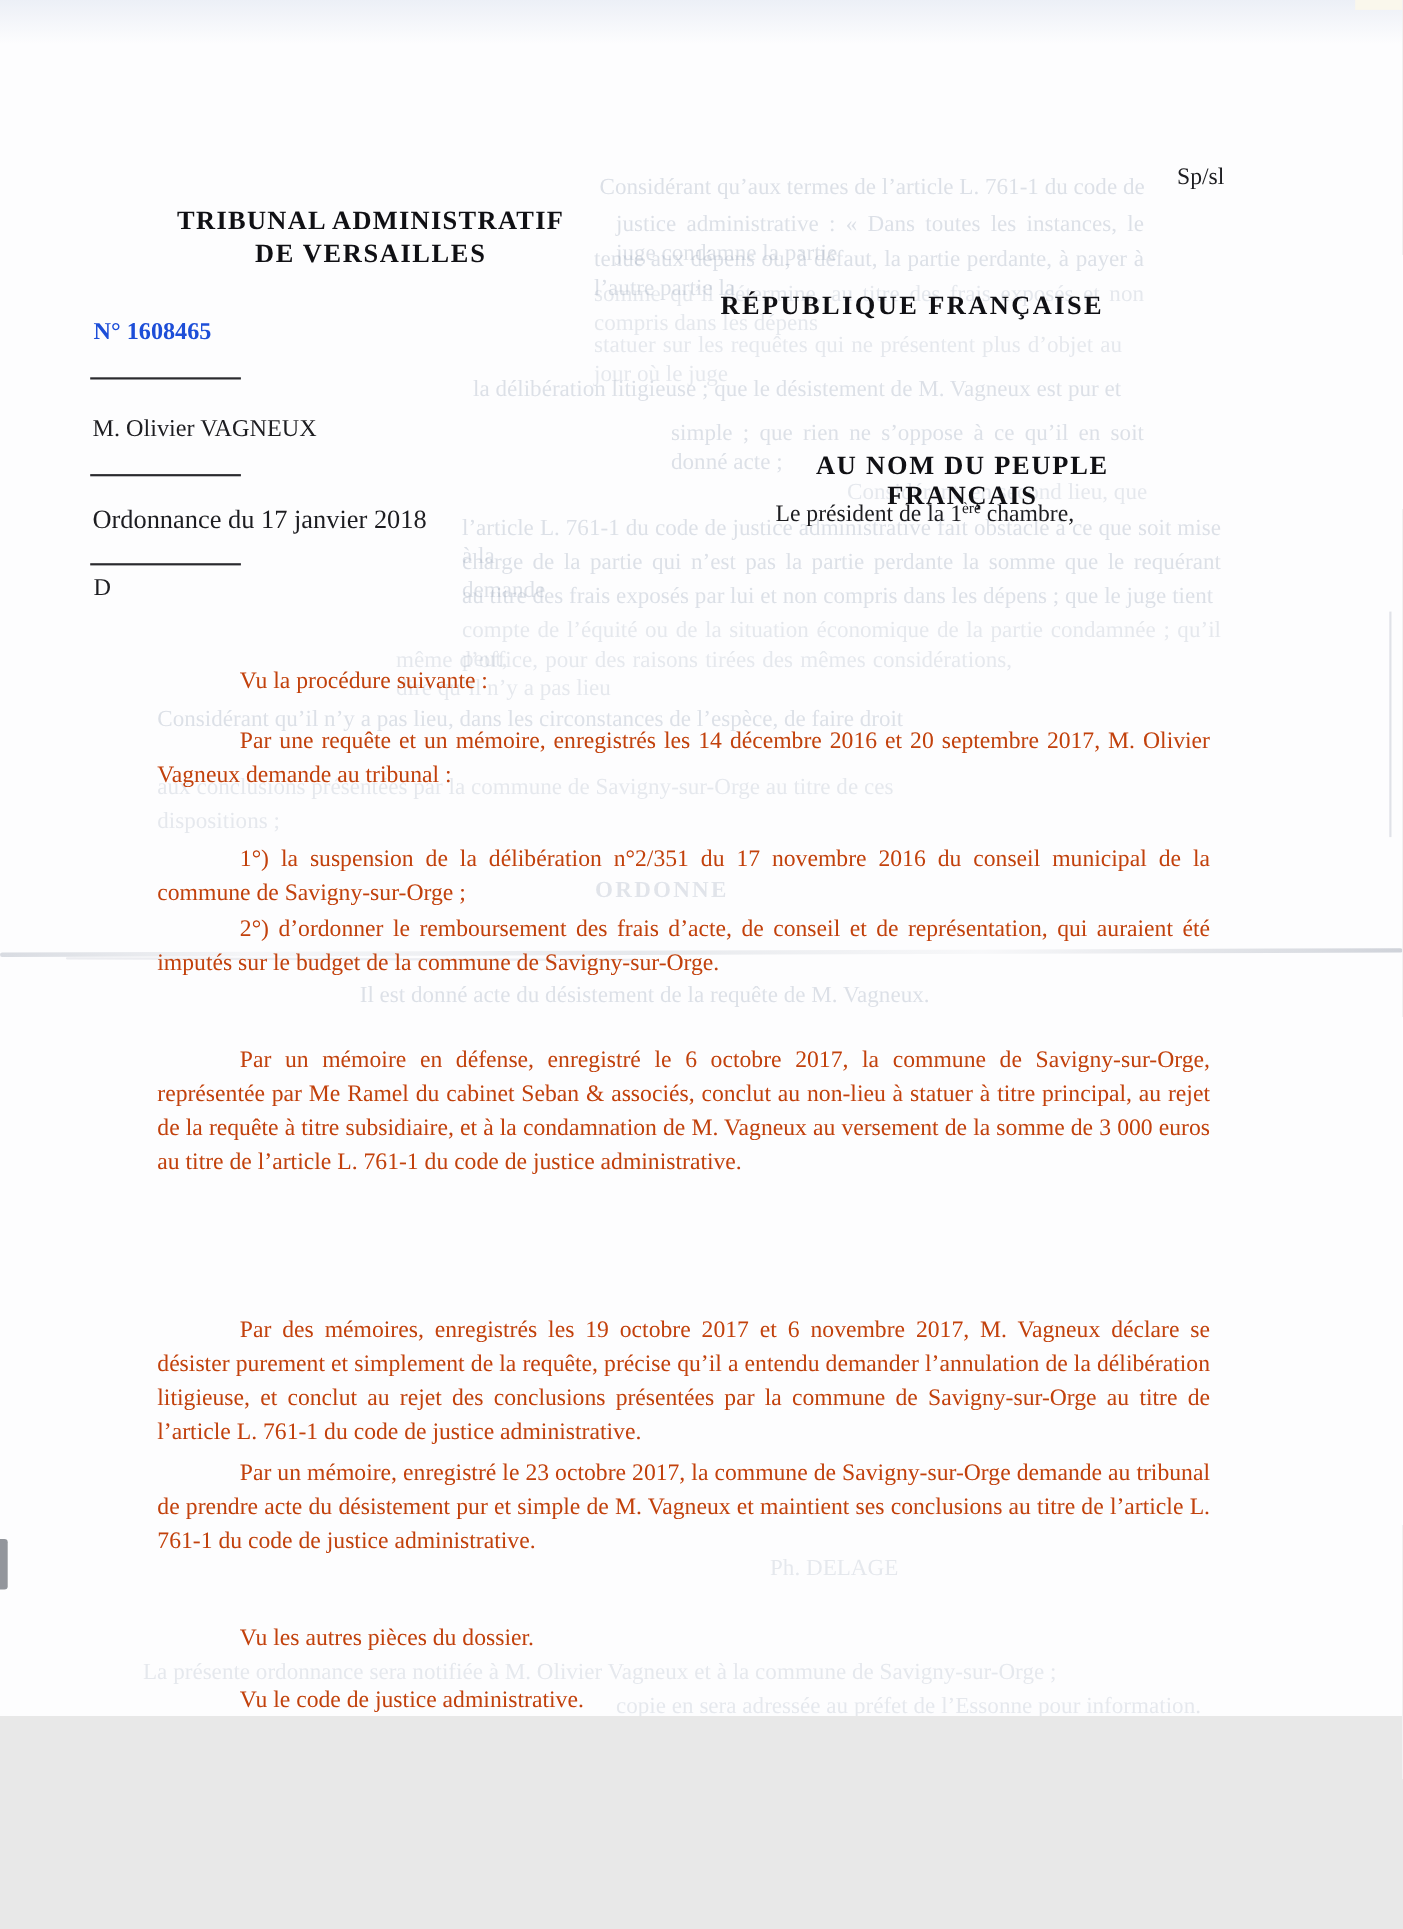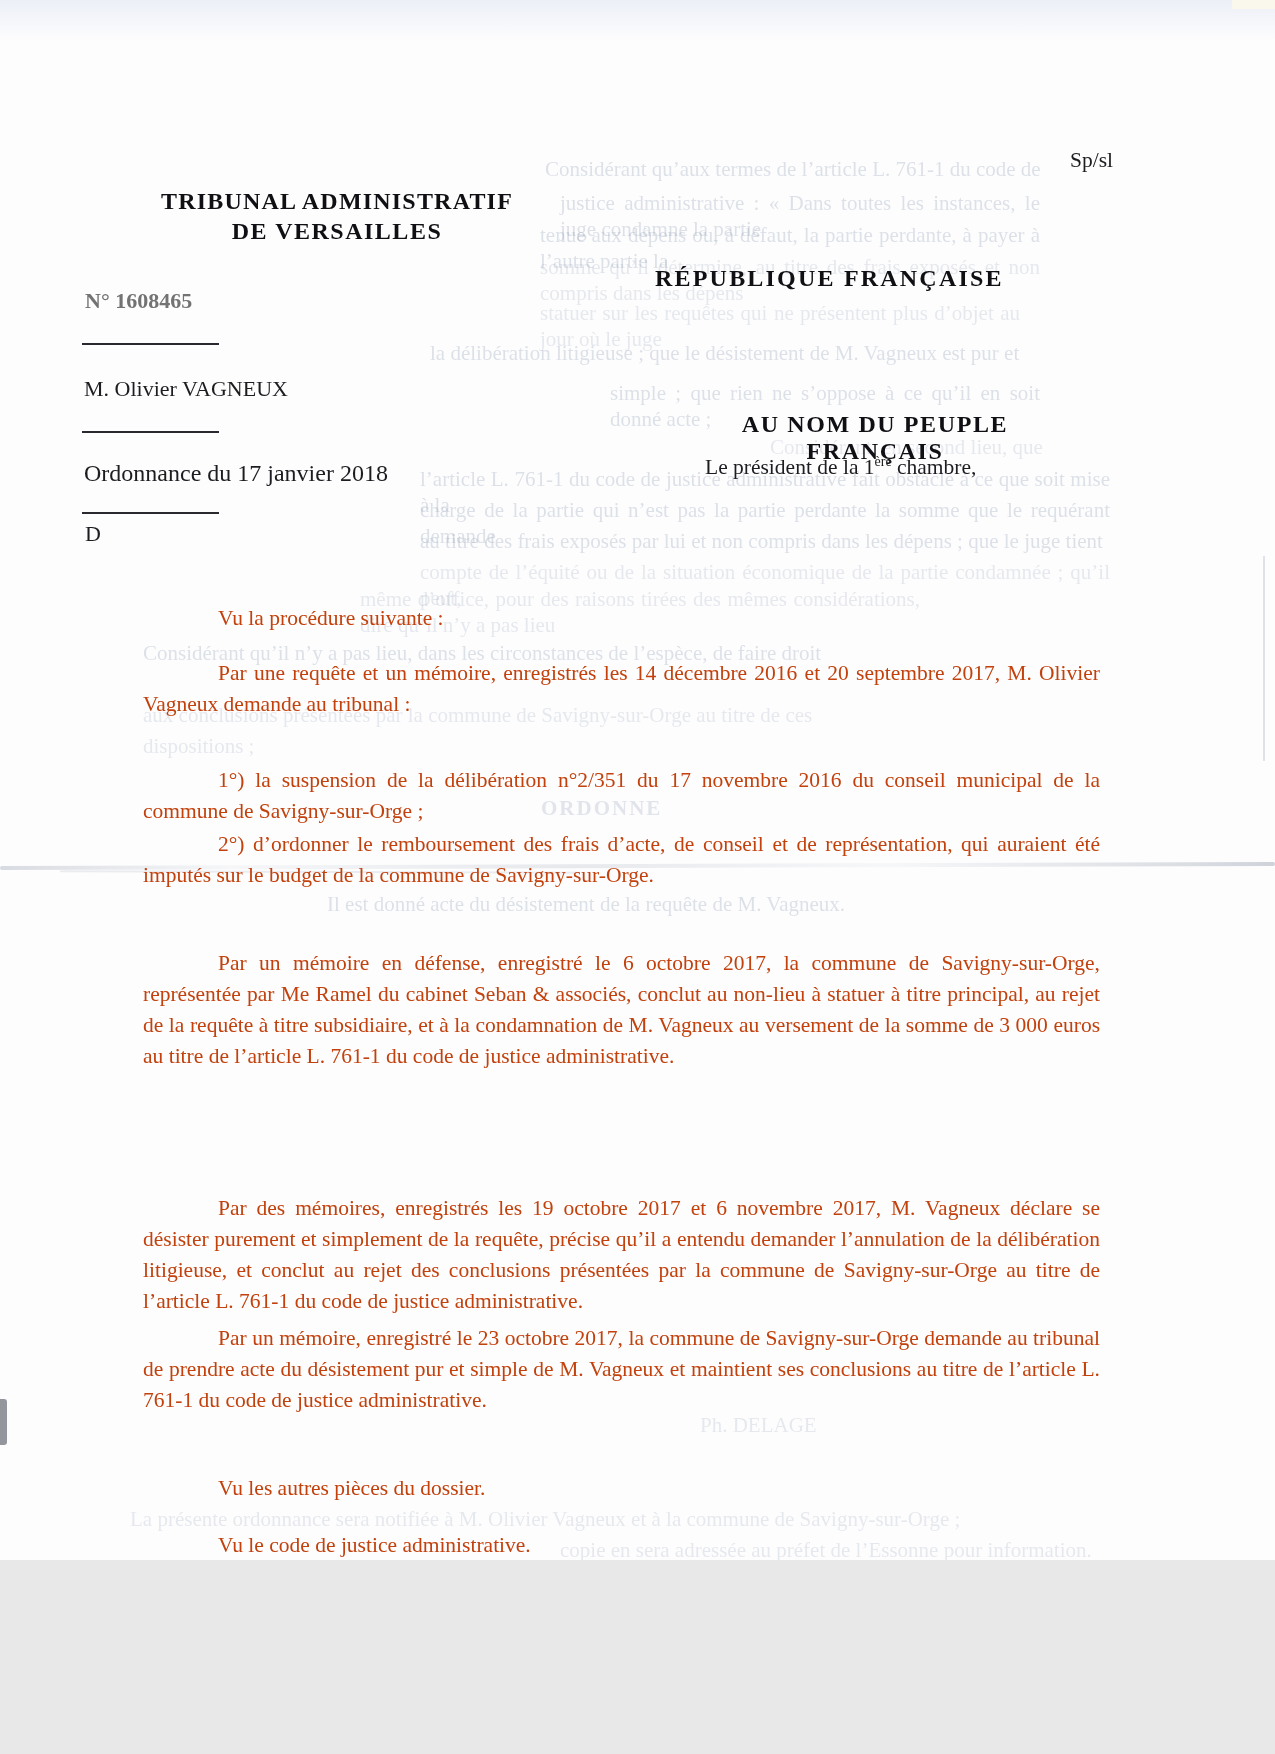--- a/index.html
+++ b/index.html
@@ -24,21 +24,21 @@
   .edge-line-right{position:absolute;left:1263px;top:556px;width:2px;height:205px;background:rgba(150,158,175,.28);}
   .edge-mark-left{position:absolute;left:0;top:1399px;width:7px;height:46px;
     background:rgba(60,65,75,.55);border-radius:0 3px 3px 0;}
   .bottom-smudge{position:absolute;left:750px;top:1630px;width:200px;height:60px;border-radius:50%;
     background:radial-gradient(ellipse at center,rgba(150,160,175,.10),rgba(150,160,175,0) 70%);}
 
   
   .court-title{position:absolute;left:157px;width:360px;text-align:center;
     font-weight:bold;font-size:24px;letter-spacing:1.2px;color:#101014;line-height:30px;}
   .t1{top:186px;} .t2{top:216px;letter-spacing:1.5px;}
-  .case-no{position:absolute;left:85px;top:288px;font-weight:bold;font-size:22px;color:#737373;}
+  .case-no{position:absolute;left:85px;top:288px;font-weight:bold;font-size:22px;color:#1d4ed8;}
   .hrule{position:absolute;left:82px;width:137px;height:2px;background:#2a2a2e;}
   .r1{top:343px;} .r2{top:431px;} .r3{top:512px;}
   .applicant{position:absolute;left:84px;top:376px;font-size:22px;font-family:Liberation Serif, serif;}
   .order-date{position:absolute;left:84px;top:460px;font-size:24px;font-family:Liberation Serif, serif;}
   .dmark{position:absolute;left:85px;top:521px;font-size:22px;}
 
   
   .stamp{position:absolute;left:1070px;top:148px;font-size:21.5px;}
   .republic{position:absolute;left:655px;top:265px;width:400px;text-align:left;
     font-weight:bold;font-size:24px;letter-spacing:2.2px;color:#101014;}

